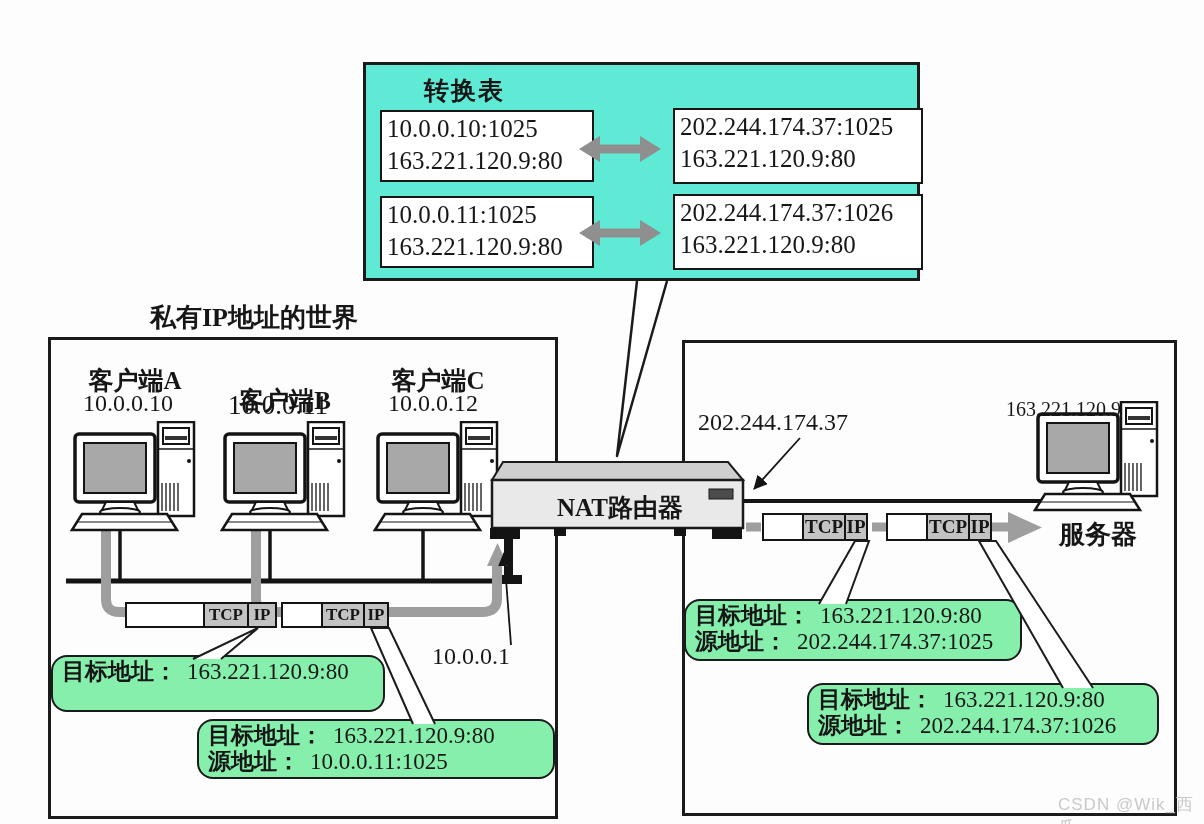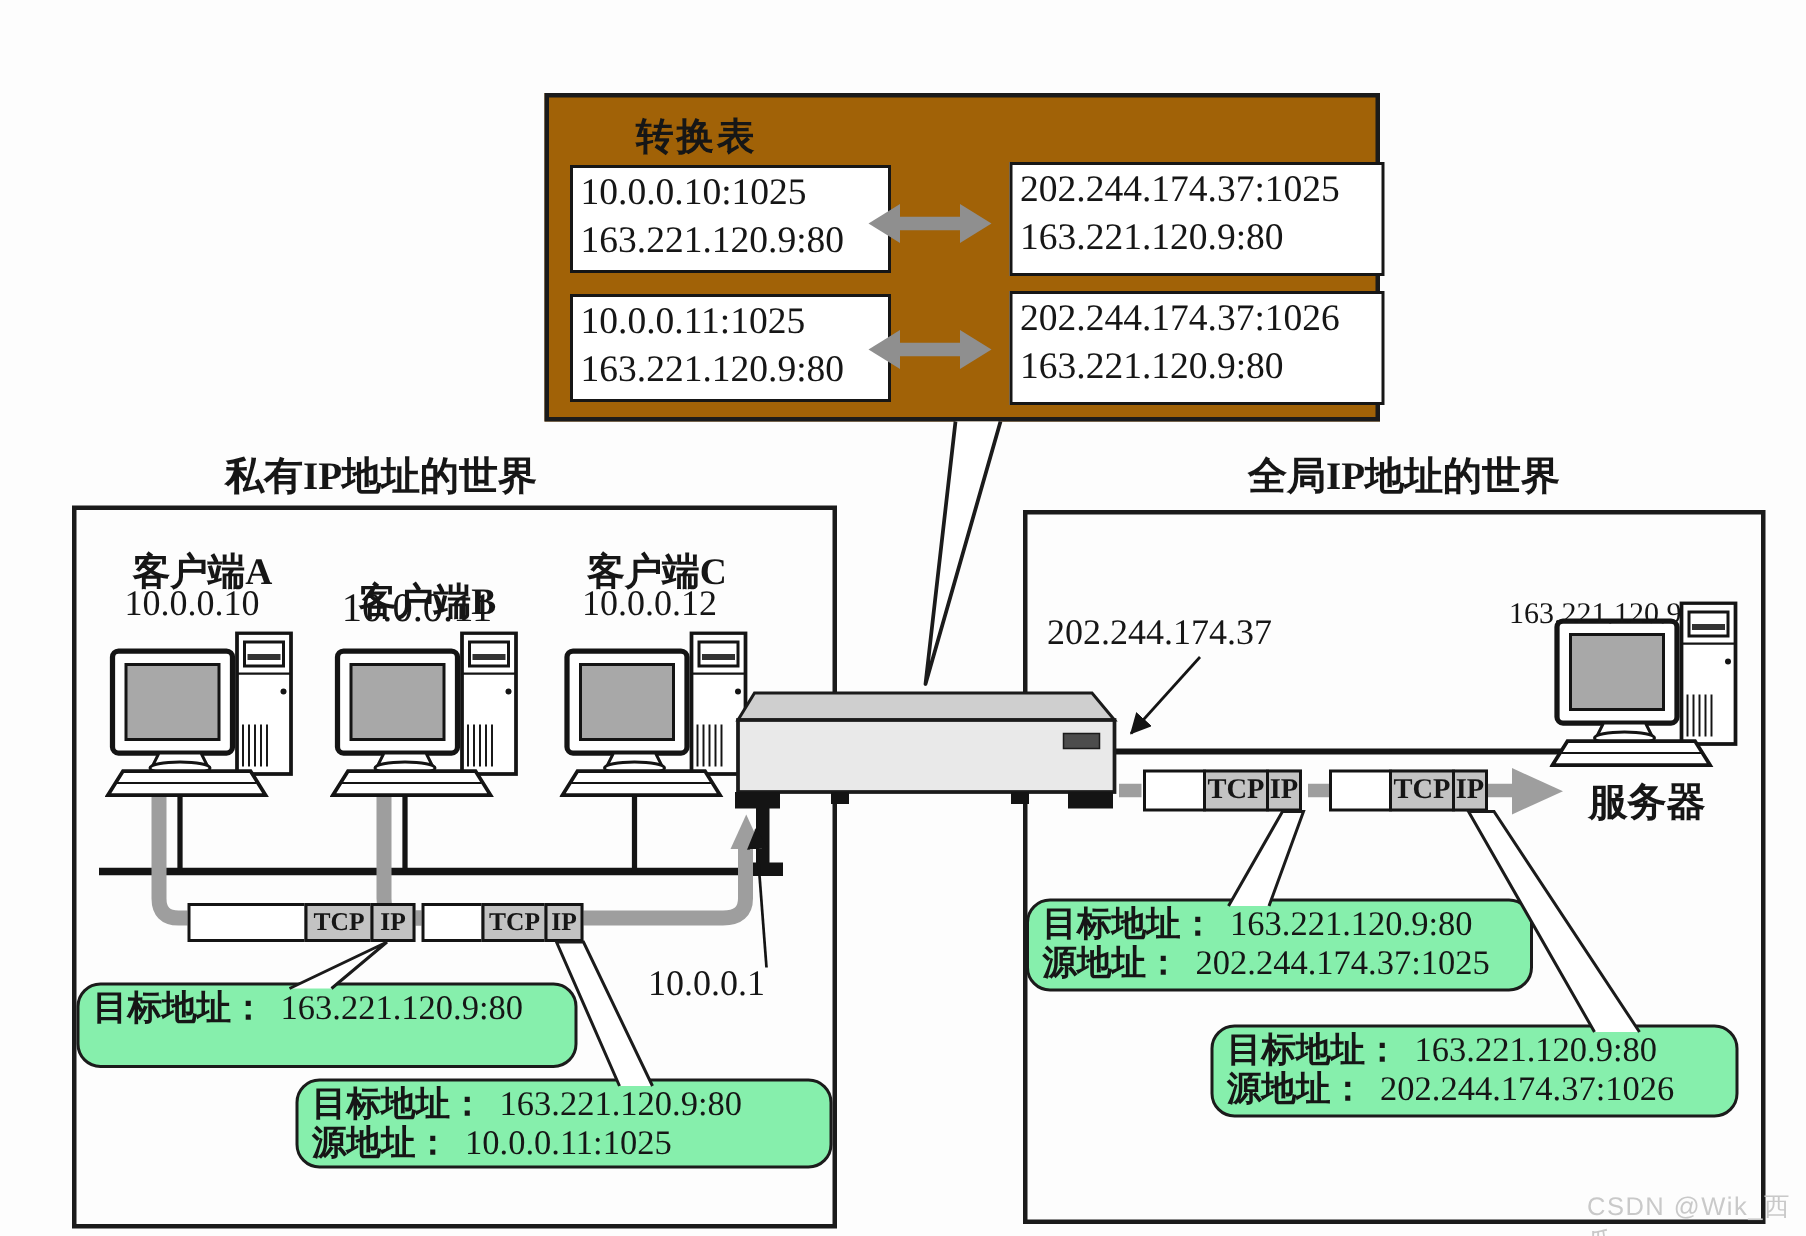--- a/index.html
+++ b/index.html
@@ -9,21 +9,21 @@
     font-family:"Liberation Serif","DejaVu Serif",serif;
     color:#161616;
   }
   .t{position:absolute;white-space:nowrap;z-index:3;}
   .bold{font-weight:bold;}
   .center{text-align:center;}
   
   .worldbox{position:absolute;border:3px solid #1b1b1b;background:transparent;z-index:1;}
   
   #table-box{position:absolute;left:363px;top:62px;width:557px;height:219px;
-    background:#a16207;border:3px solid #1b1b1b;box-sizing:border-box;z-index:1;}
+    background:#5eead4;border:3px solid #1b1b1b;box-sizing:border-box;z-index:1;}
   .mapcell{position:absolute;background:#fff;border:2px solid #161616;
     font-size:25px;line-height:32px;padding:1px 5px;white-space:nowrap;}
   
   .packet{position:absolute;display:flex;z-index:3;}
   .pcell{border:2px solid #141414;background:#fff;box-sizing:border-box;
     display:flex;align-items:center;justify-content:center;}
   .pcell + .pcell{margin-left:-2px;}
   .pcell.hdr{background:#c3c3c3;font-weight:bold;}
   .pk-l .pcell{height:26px;font-size:17px;}
   .pk-r .pcell{height:28px;font-size:19px;}
@@ -133,29 +133,29 @@
       <polygon points="579,149 600,136 600,162"></polygon>
       <polygon points="661,149 640,136 640,162"></polygon>
       <rect x="598" y="144.5" width="44" height="9"></rect>
       <polygon points="579,233 600,220 600,246"></polygon>
       <polygon points="661,233 640,220 640,246"></polygon>
       <rect x="598" y="228.5" width="44" height="9"></rect>
     </g>
   </svg>
 
   <div class="t bold" style="left:150px;top:300px;font-size:26px;">私有IP地址的世界</div>
-  <div class="t bold" style="left:832px;top:300px;font-size:26px;">全局IP地址的世界</div>
 
   <div class="t bold center" style="left:65px;top:364px;width:140px;font-size:25px;">客户端A</div>
   <div class="t center" style="left:58px;top:390px;width:140px;font-size:24px;">10.0.0.10</div>
   <div class="t bold center" style="left:215px;top:384px;width:140px;font-size:25px;">客户端B</div>
   <div class="t center" style="left:208px;top:390px;width:140px;font-size:27px;">10.0.0.11</div>
   <div class="t bold center" style="left:368px;top:364px;width:140px;font-size:25px;">客户端C</div>
   <div class="t center" style="left:363px;top:390px;width:140px;font-size:24px;">10.0.0.12</div>
 
+  <div class="t bold center" style="left:545px;top:491px;width:150px;font-size:25px;">NAT路由器</div>
   <div class="t" style="left:698px;top:409px;font-size:24px;">202.244.174.37</div>
   <div class="t" style="left:432px;top:643px;font-size:24px;">10.0.0.1</div>
 
   <div class="t" style="left:1006px;top:398px;font-size:20px;">163.221.120.9</div>
   <div class="t bold center" style="left:1050px;top:517px;width:96px;font-size:26px;">服务器</div>
 
   <div class="packet pk-l" style="left:125px;top:602px;">
     <div class="pcell" style="width:80px;"></div>
     <div class="pcell hdr" style="width:46px;">TCP</div>
     <div class="pcell hdr" style="width:30px;">IP</div>

